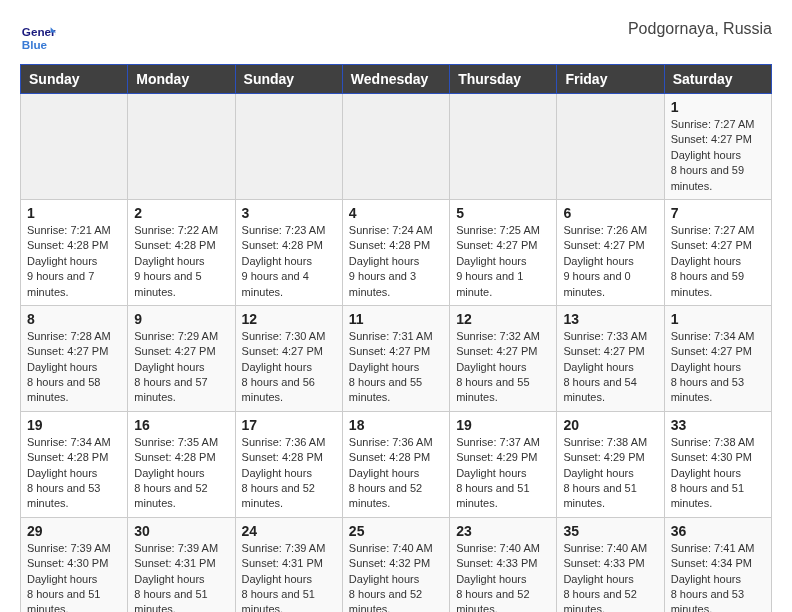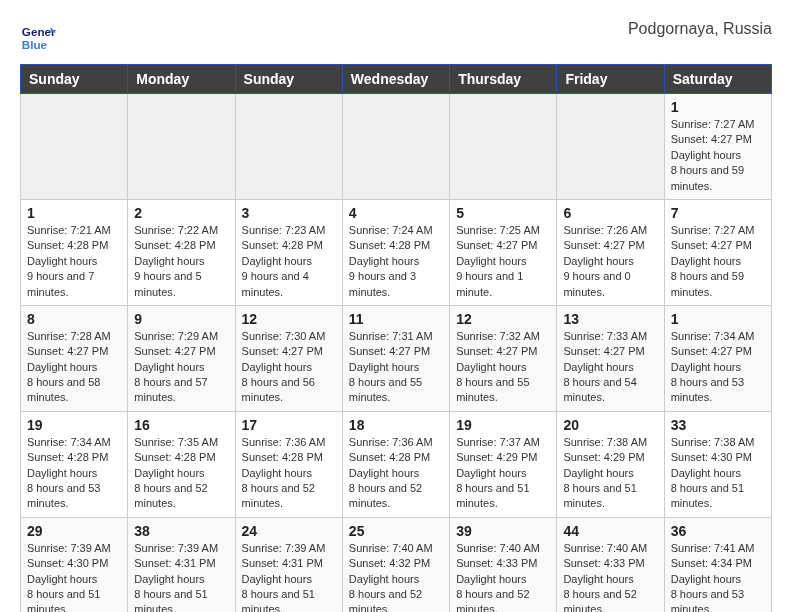--- a/index.html
+++ b/index.html
@@ -216,37 +216,37 @@
           <span class="day-number">33</span>
           <div class="day-info">Sunrise: 7:38 AM<br>Sunset: 4:30 PM<br>Daylight hours<br>8 hours and 51 minutes.</div>
         </td>
       </tr>
       <tr>
         <td>
           <span class="day-number">29</span>
           <div class="day-info">Sunrise: 7:39 AM<br>Sunset: 4:30 PM<br>Daylight hours<br>8 hours and 51 minutes.</div>
         </td>
         <td>
-          <span class="day-number">38</span>
+          <span class="day-number">30</span>
           <div class="day-info">Sunrise: 7:39 AM<br>Sunset: 4:31 PM<br>Daylight hours<br>8 hours and 51 minutes.</div>
         </td>
         <td>
           <span class="day-number">24</span>
           <div class="day-info">Sunrise: 7:39 AM<br>Sunset: 4:31 PM<br>Daylight hours<br>8 hours and 51 minutes.</div>
         </td>
         <td>
           <span class="day-number">25</span>
           <div class="day-info">Sunrise: 7:40 AM<br>Sunset: 4:32 PM<br>Daylight hours<br>8 hours and 52 minutes.</div>
         </td>
         <td>
-          <span class="day-number">39</span>
+          <span class="day-number">23</span>
           <div class="day-info">Sunrise: 7:40 AM<br>Sunset: 4:33 PM<br>Daylight hours<br>8 hours and 52 minutes.</div>
         </td>
         <td>
-          <span class="day-number">44</span>
+          <span class="day-number">35</span>
           <div class="day-info">Sunrise: 7:40 AM<br>Sunset: 4:33 PM<br>Daylight hours<br>8 hours and 52 minutes.</div>
         </td>
         <td>
           <span class="day-number">36</span>
           <div class="day-info">Sunrise: 7:41 AM<br>Sunset: 4:34 PM<br>Daylight hours<br>8 hours and 53 minutes.</div>
         </td>
       </tr>
     </tbody>
 </table>
 

